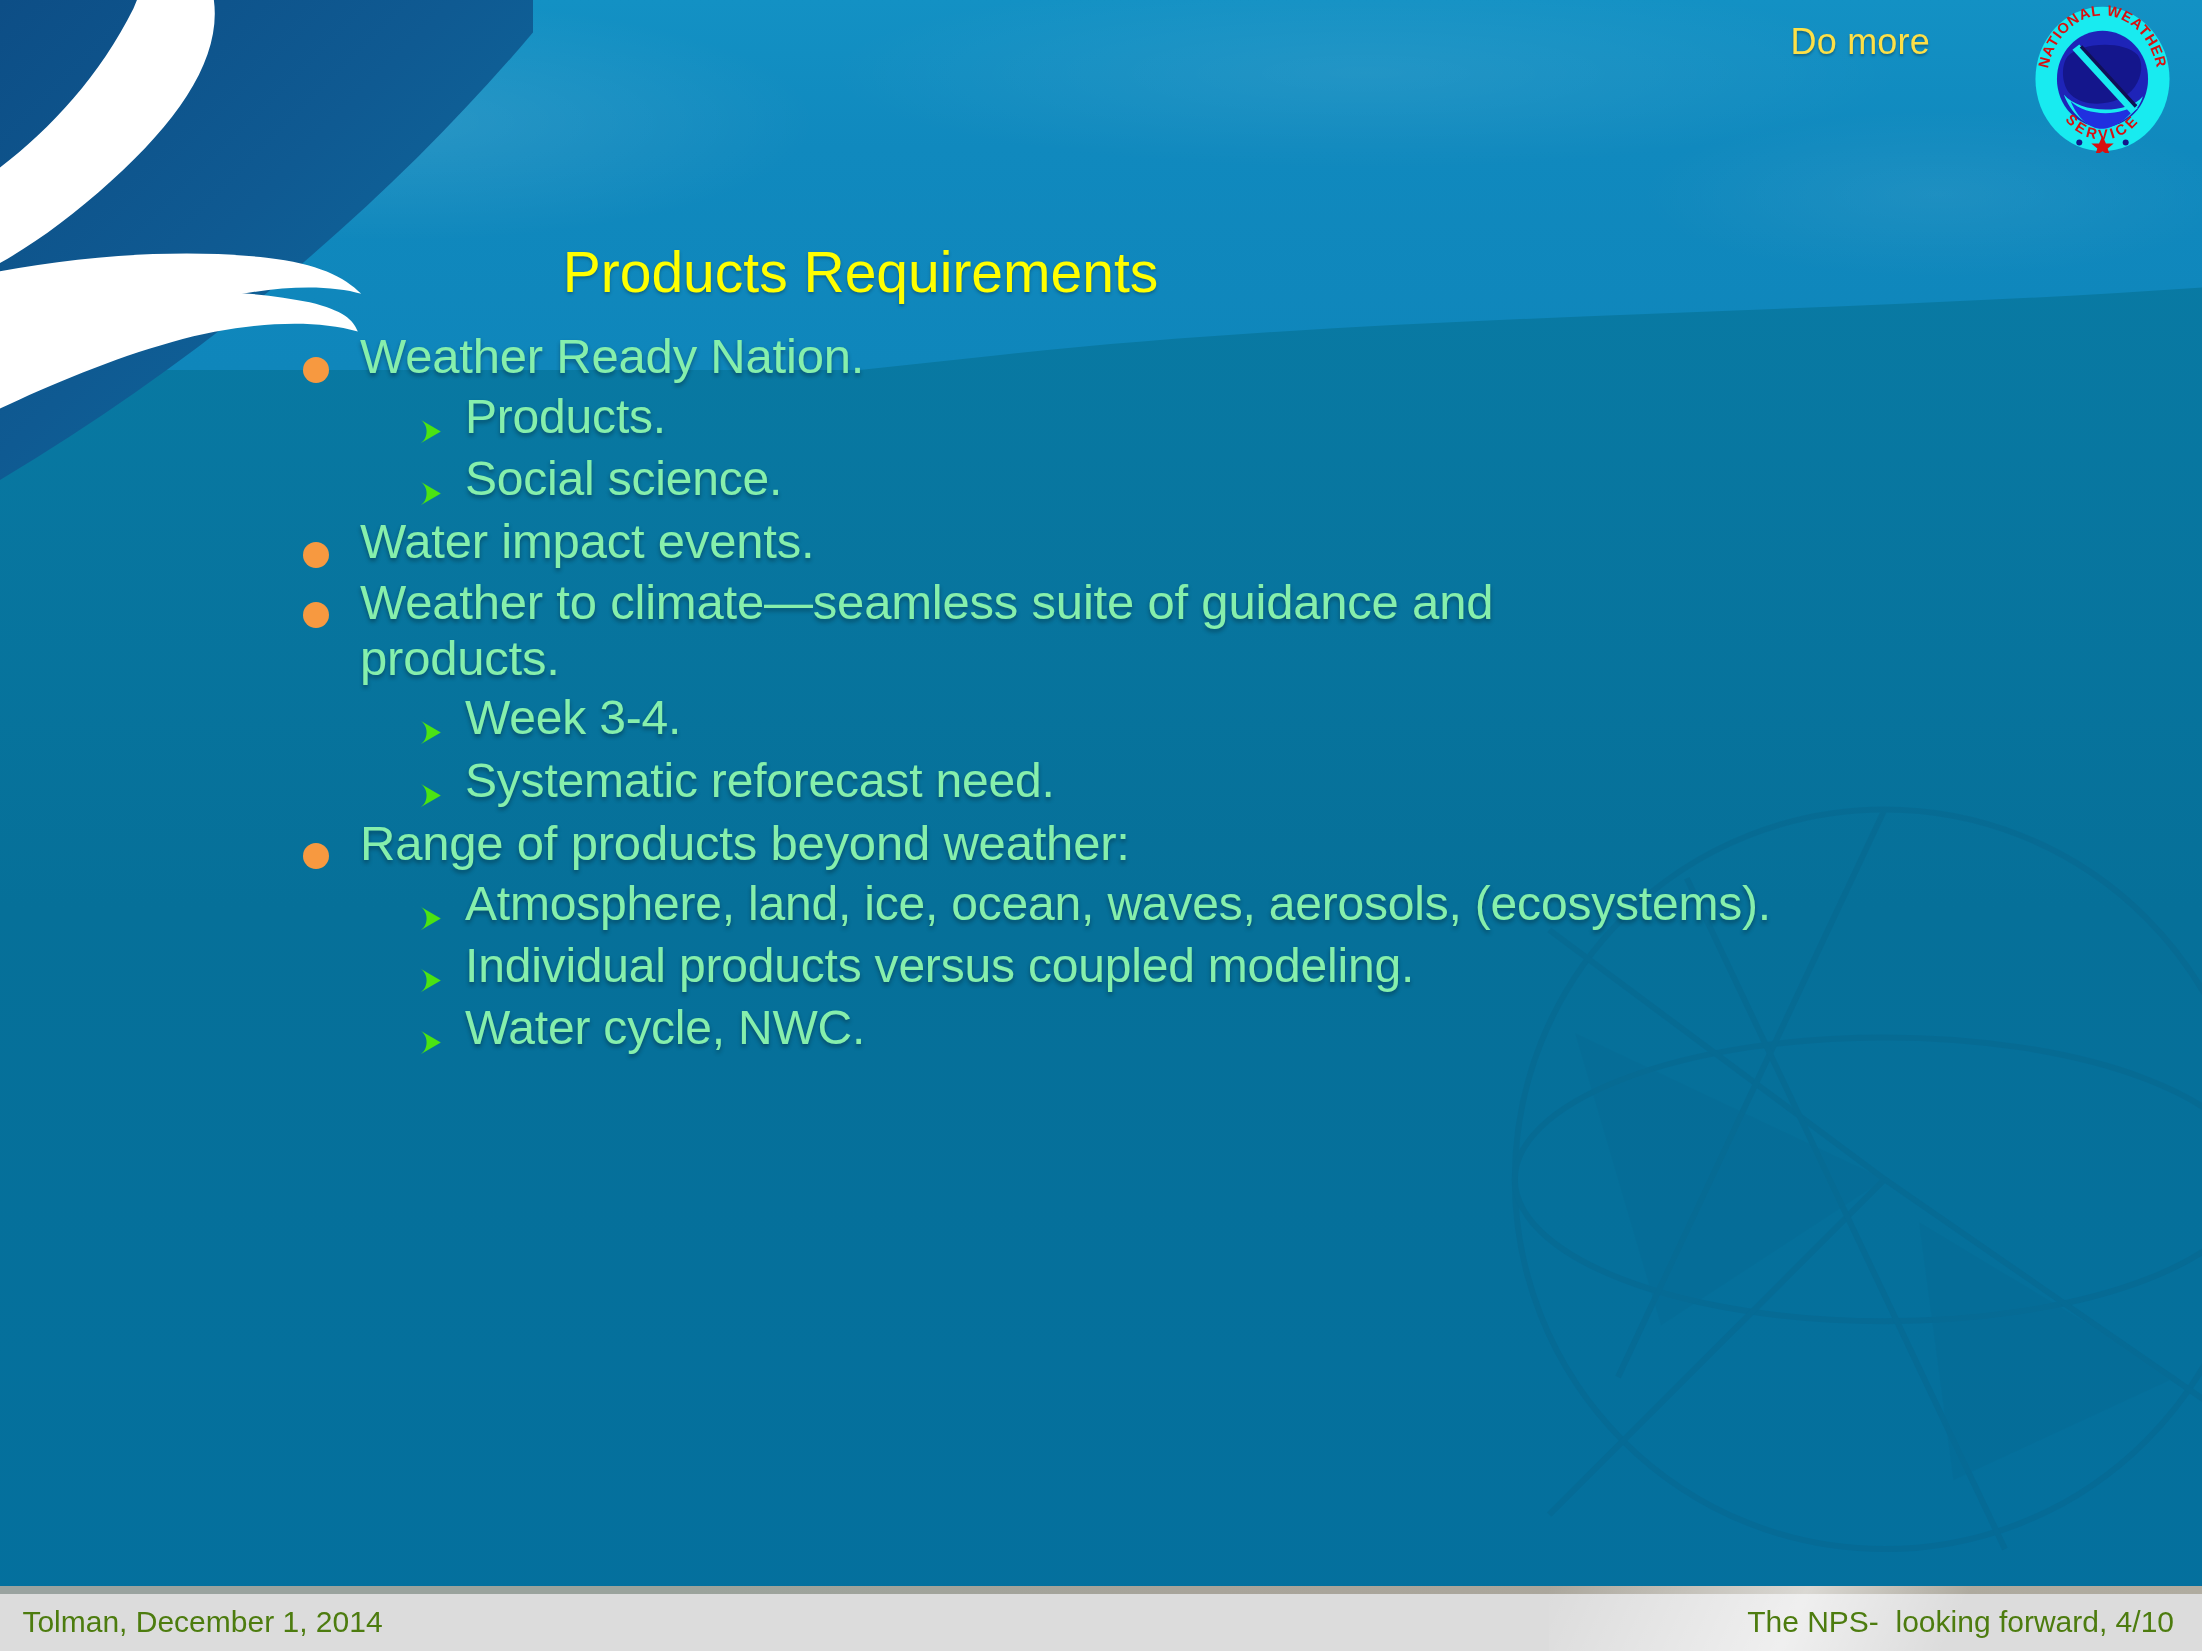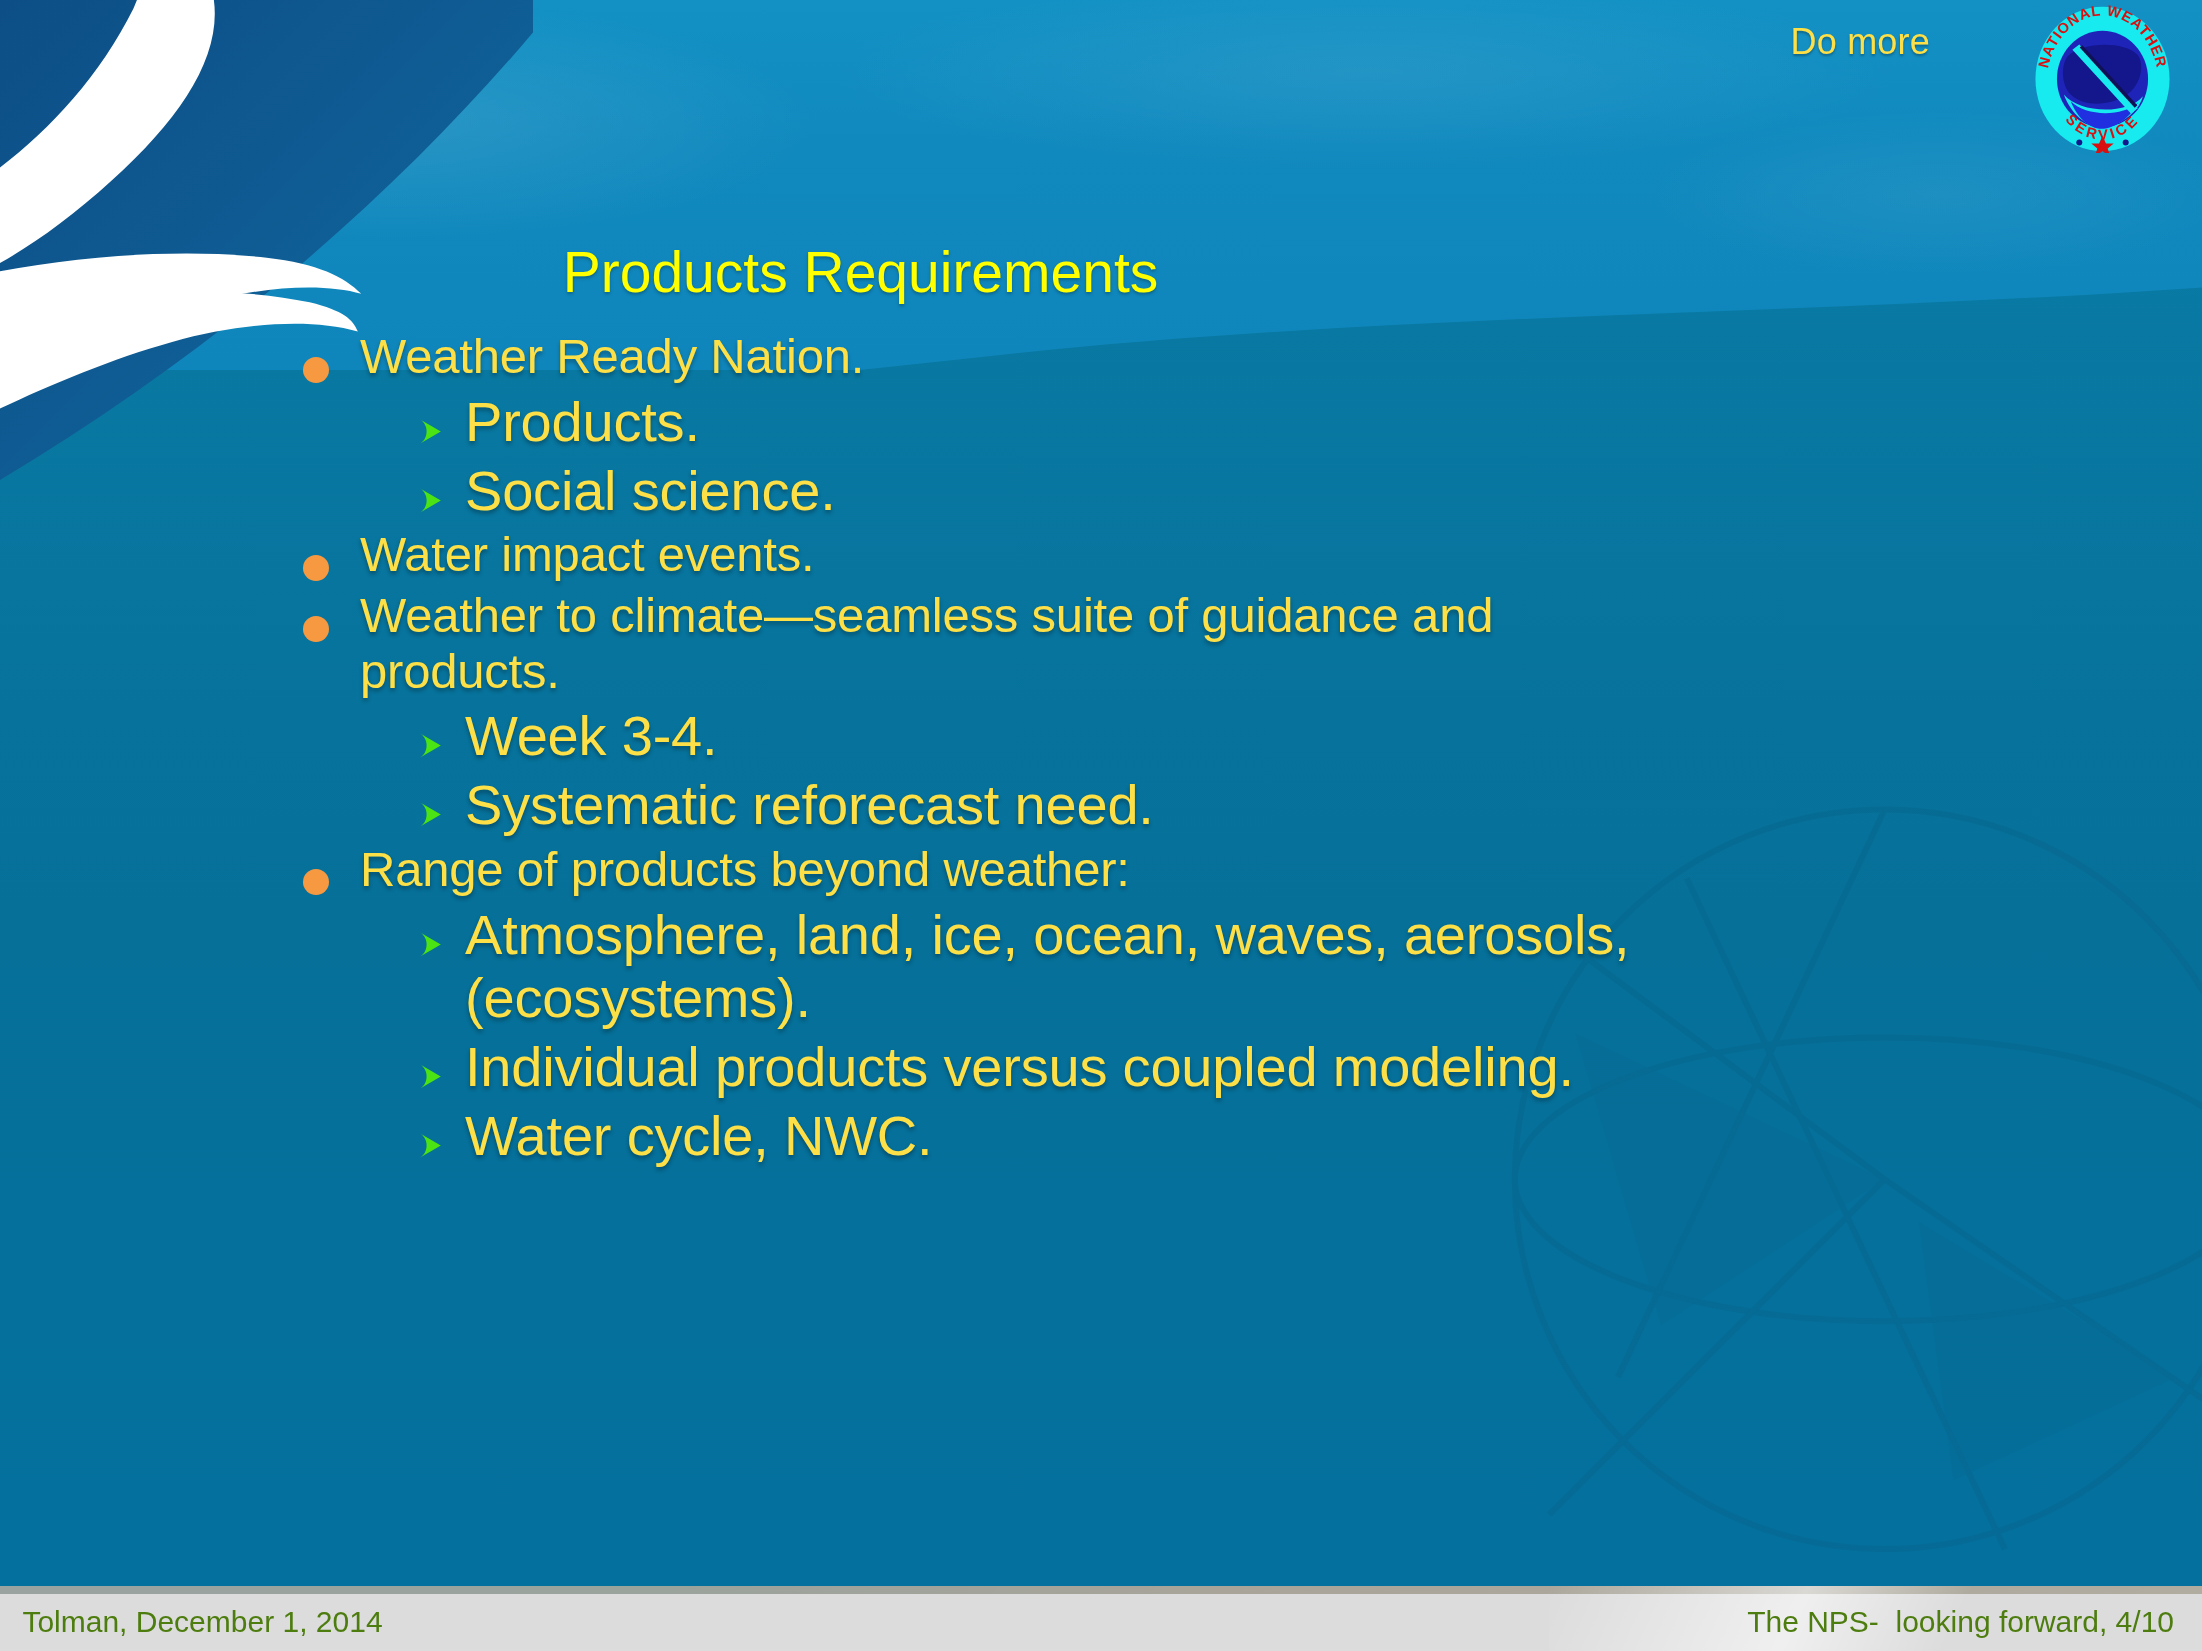--- a/index.html
+++ b/index.html
@@ -122,27 +122,27 @@
     margin-top: 27.5px;
     margin-right: 31px;
   }
   .mk-arrow {
     width: 31px; height: 31px;
     margin-top: 26px;
     margin-right: 19px;
   }
 
   .txt {
-    color: #fde047;
+    color: #86efac;
     font-size: 49px;
     line-height: 1.135;
     text-shadow: 0 2.6px 4.3px rgba(0,0,0,.32);
     letter-spacing: -0.2px;
   }
-  .l2 .txt { font-size: 56px; }
+  .l2 .txt { font-size: 48px; }
   .w-narrow { max-width: 1256px; }
   .w-mid    { max-width: 1359px; }
 
   
   .footer {
     position: absolute;
     left: 0; bottom: 0;
     width: 2203px; height: 66px;
     background: #DCDCDC;
   }

